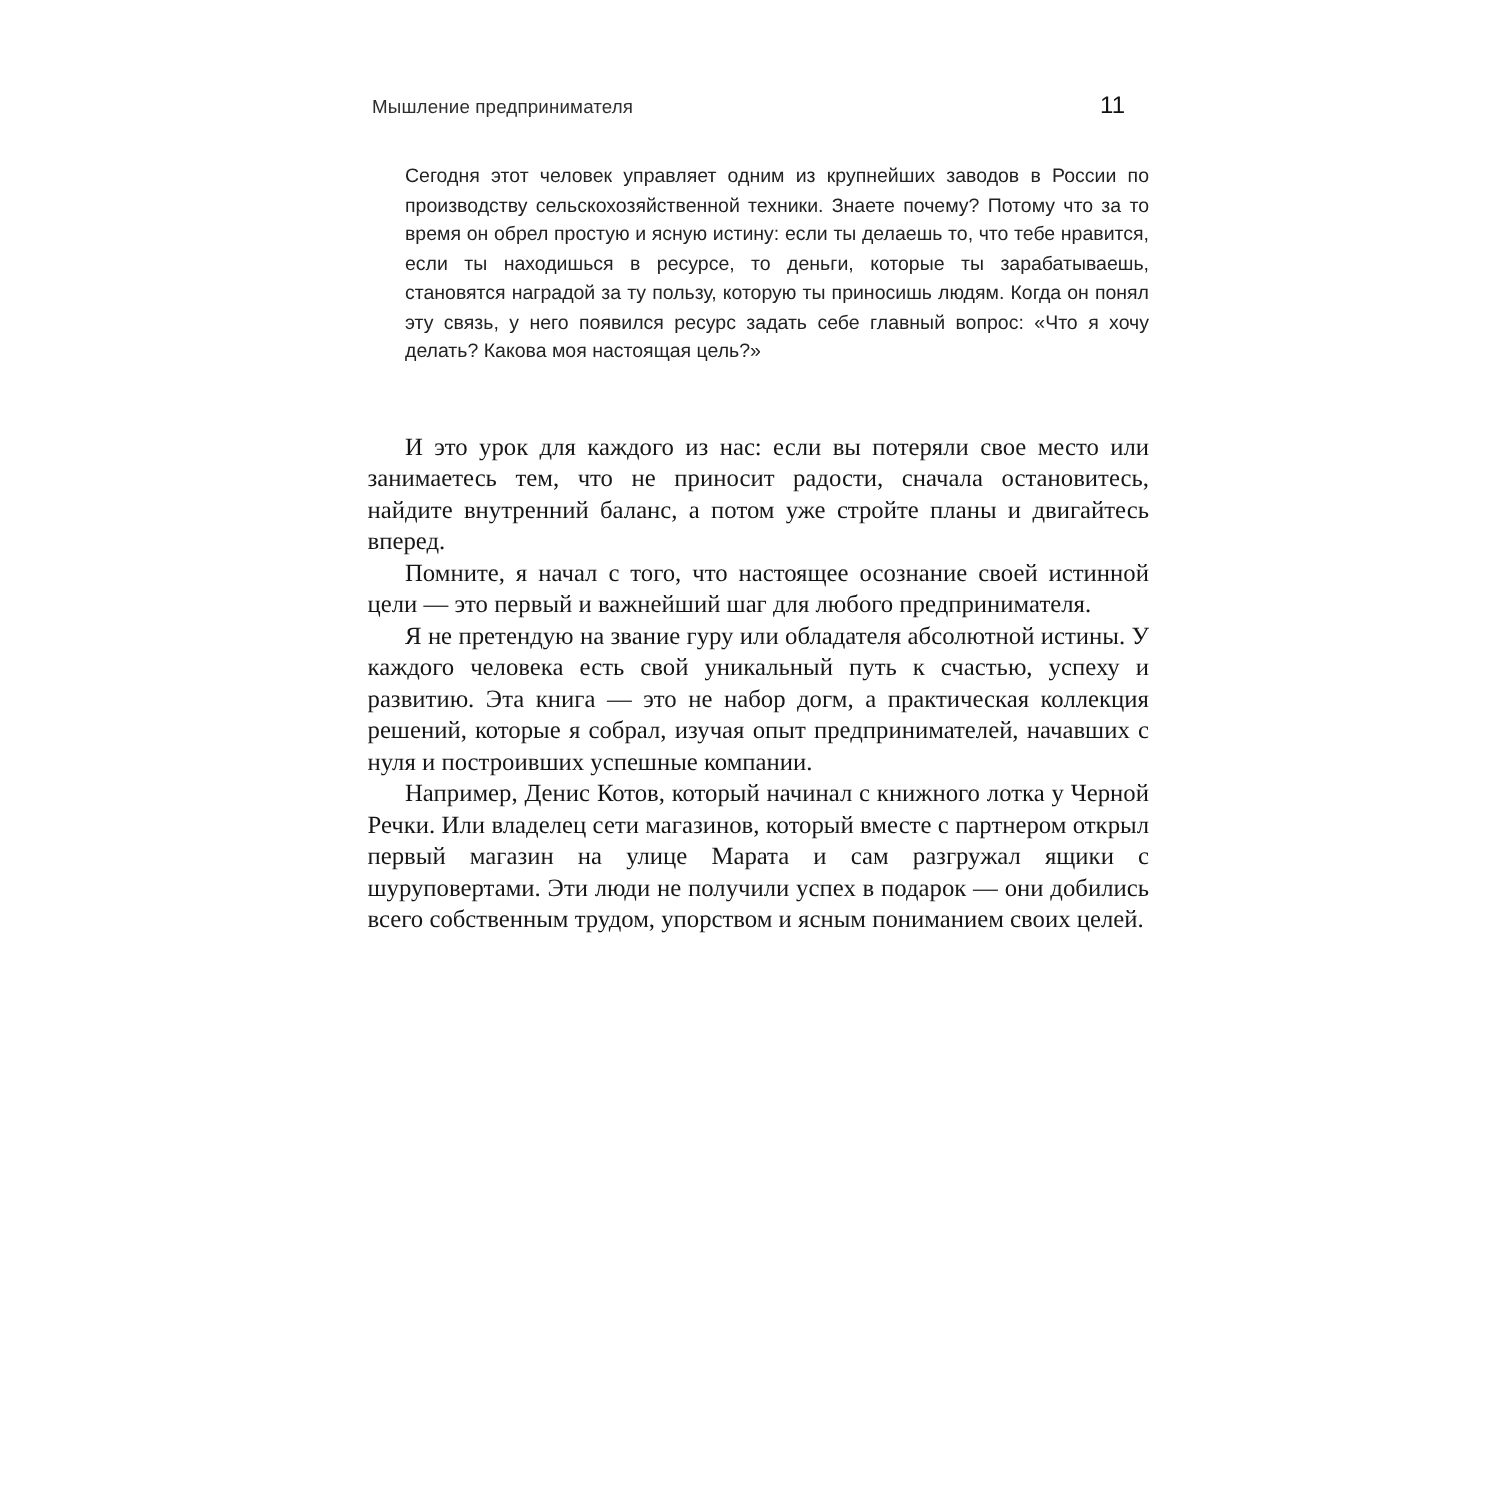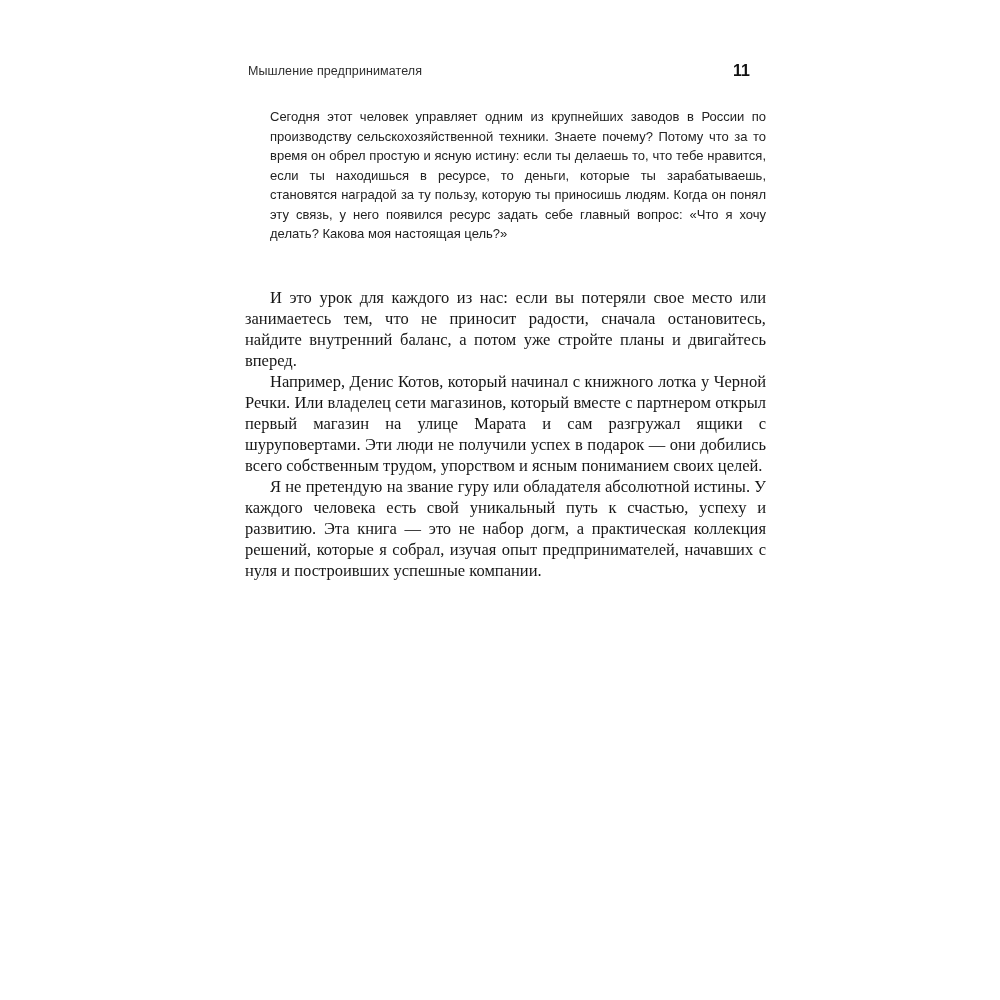--- a/index.html
+++ b/index.html
@@ -27,21 +27,21 @@
     align-items: center;
   }
   .running-title {
     font-family: "Liberation Sans", sans-serif;
     font-size: 12.5px;
     color: #2e2e2e;
     letter-spacing: 0.1px;
   }
   .page-number {
     font-family: "Liberation Sans", sans-serif;
-    font-weight: bold;
+    font-weight: normal;
     font-size: 16px;
     color: #111111;
   }
   .quote {
     position: absolute;
     left: 270px;
     top: 107px;
     width: 496px;
     font-family: "Liberation Sans", sans-serif;
     font-size: 13px;
@@ -71,17 +71,18 @@
 
   <div class="header">
     <span class="running-title">Мышление предпринимателя</span>
     <span class="page-number">11</span>
   </div>
 
   <div class="quote">Сегодня этот человек управляет одним из крупнейших заводов в России по производству сельскохозяйственной техники. Знаете почему? Потому что за то время он обрел простую и ясную истину: если ты делаешь то, что тебе нравится, если ты находишься в ресурсе, то деньги, которые ты зарабатываешь, становятся наградой за ту пользу, которую ты приносишь людям. Когда он понял эту связь, у него появился ресурс задать себе главный вопрос: «Что я хочу делать? Какова моя настоящая цель?»</div>
 
   <div class="bodytext">
     <p>И это урок для каждого из нас: если вы потеряли свое место или занимаетесь тем, что не приносит радости, сначала остановитесь, найдите внутренний баланс, а потом уже стройте планы и двигайтесь вперед.</p>
+    <p>Помните, я начал с того, что настоящее осознание своей истинной цели — это первый и важнейший шаг для любого предпринимателя.</p>
+    <p>Я не претендую на звание гуру или обладателя абсолютной истины. У каждого человека есть свой уникальный путь к счастью, успеху и развитию. Эта книга — это не набор догм, а практическая коллекция решений, которые я собрал, изучая опыт предпринимателей, начавших с нуля и построивших успешные компании.</p>
     <p>Например, Денис Котов, который начинал с книжного лотка у Черной Речки. Или владелец сети магазинов, который вместе с партнером открыл первый магазин на улице Марата и сам разгружал ящики с шуруповертами. Эти люди не получили успех в подарок — они добились всего собственным трудом, упорством и ясным пониманием своих целей.</p>
-    <p>Я не претендую на звание гуру или обладателя абсолютной истины. У каждого человека есть свой уникальный путь к счастью, успеху и развитию. Эта книга — это не набор догм, а практическая коллекция решений, которые я собрал, изучая опыт предпринимателей, начавших с нуля и построивших успешные компании.</p>
   </div>
 
 </div>
 
 </body></html>

